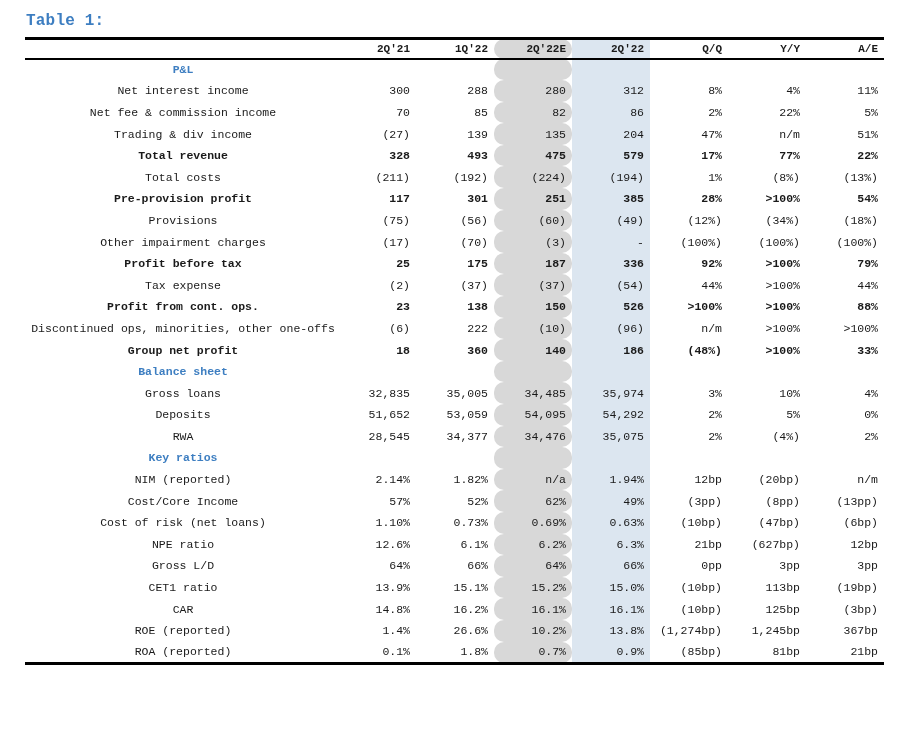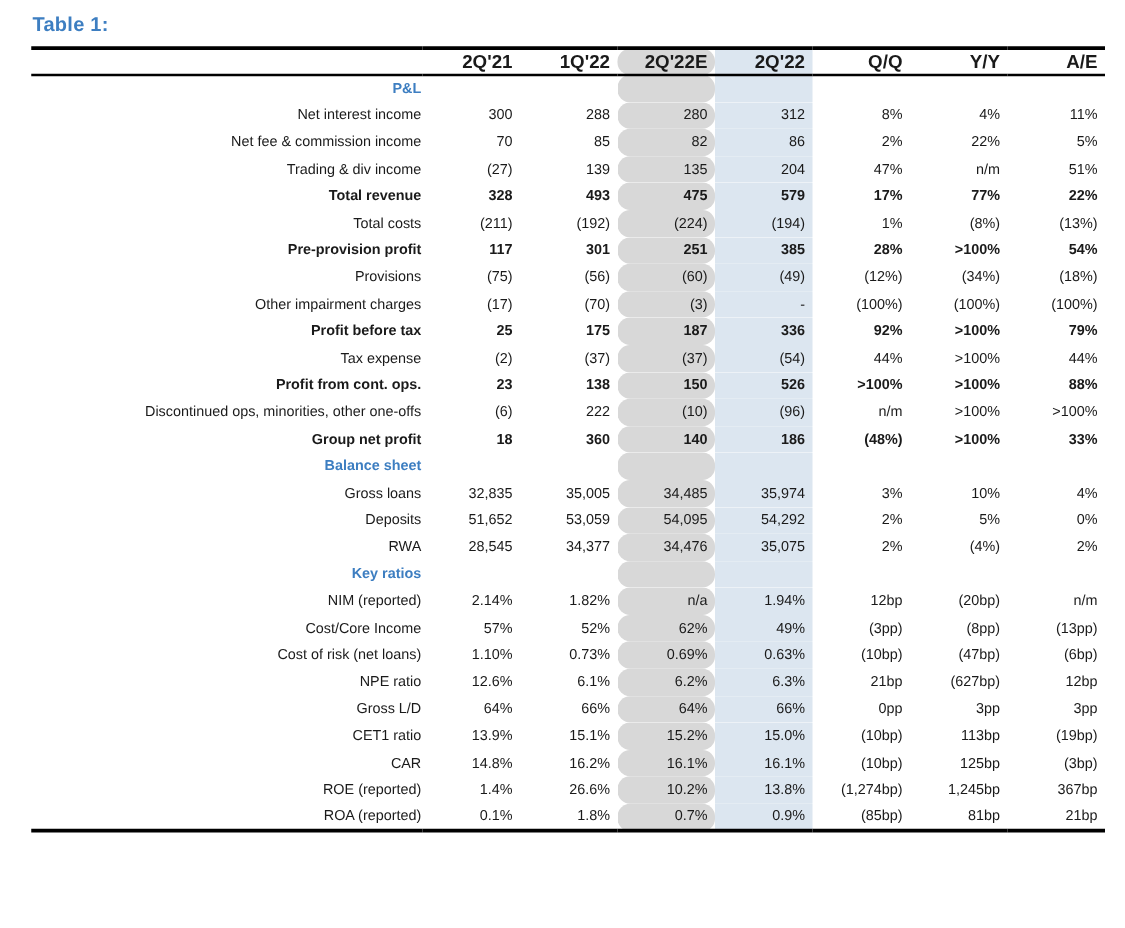--- a/index.html
+++ b/index.html
@@ -11,21 +11,21 @@
   }
   * { box-sizing: border-box; }
   html, body {
     margin: 0; padding: 0;
     width: 900px; height: 742px;
     background: #ffffff;
     overflow: hidden;
     font-family: "Liberation Sans", sans-serif;
     color: var(--text-color);
   }
-  .page { padding: 10px 0 0 25px; }
+  .page { padding: 10px 0 0 25px; font-family: Liberation Mono, monospace; }
   .table-title {
     font-size: 16px;
     font-weight: bold;
     color: var(--heading-blue);
     margin: 2px 0 0 1px;
     letter-spacing: 0.2px;
   }
   table.fin {
     margin-top: 7px;
     border-collapse: collapse;
@@ -35,24 +35,24 @@
     border-bottom: 3px solid var(--rule-color);
     font-size: 11.5px;
   }
   col.c-label { width: 313px; }
   col.c-num   { width: 78px; }
   thead th {
     font-weight: bold;
     border-bottom: 2px solid var(--rule-color);
     height: 20px;
     white-space: nowrap;
-    font-size: 15px;
+    font-size: 11px;
   }
   tbody td { height: 21.6px; white-space: nowrap; overflow: hidden; }
-  .lbl { text-align: right; padding-left: 4px; }
+  .lbl { text-align: center; padding-left: 4px; }
   .num { text-align: right; padding-right: 6px; }
   td.section {
     color: var(--heading-blue);
     font-weight: bold;
   }
   tr.bold td { font-weight: bold; }
   .shade-gray { background: var(--shade-gray); border-radius: 10px; }
   .shade-blue { background: var(--shade-blue); }
 </style>
 </head>

